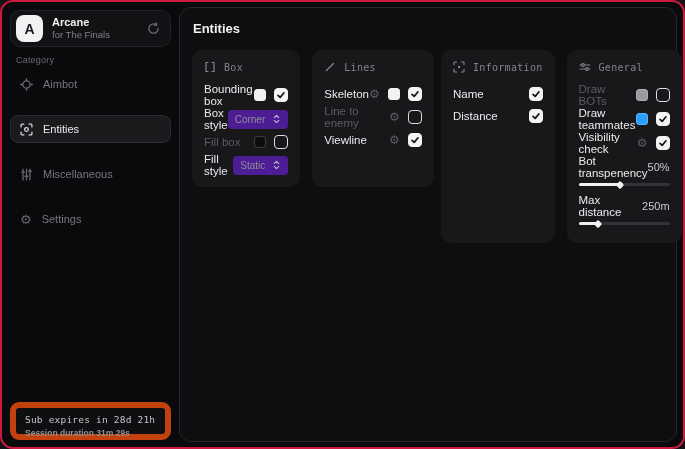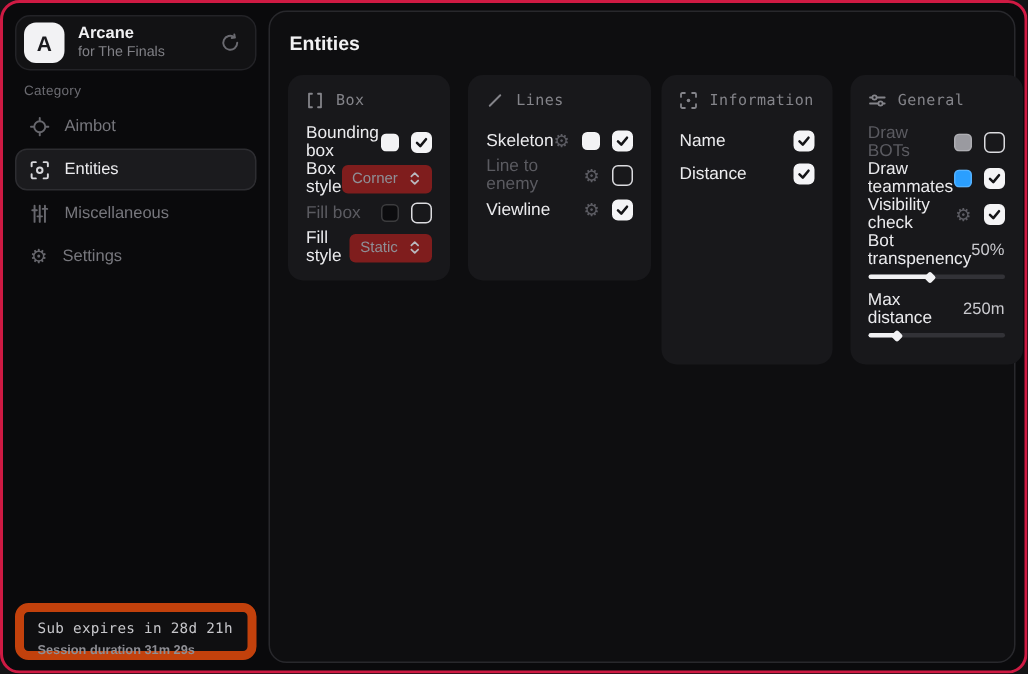--- a/index.html
+++ b/index.html
@@ -28,21 +28,21 @@
   .brand-title { font-size:11px; font-weight:bold; color:#f0f0f2; line-height:13px; }
   .brand-sub { font-size:9.5px; color:#808086; line-height:12px; }
   .sync { color:#6a6a70; display:flex; }
 
   .category { margin:15px 0 7px 14px; font-size:9px; color:#6b6b71; letter-spacing:.2px; }
 
   .nav { position:absolute; left:8px; right:8px; top:68px; }
   .nav-item {
     height:28px; display:flex; align-items:center; gap:10px;
     padding:0 9px; border-radius:8px; border:1px solid transparent;
-    color:#77777d; font-size:11px; cursor:pointer; margin-bottom:1px;
+    color:#77777d; font-size:11px; cursor:pointer; margin-bottom:17px;
   }
   .nav-item .nicon { display:flex; color:#67676d; }
   .nav-item.active { background:#1b1b1e; border-color:#2d2d31; color:#ededf0; }
   .nav-item.active .nicon { color:#d8d8dc; }
 
   .status-card {
     position:absolute; left:8px; right:8px; bottom:7px; height:38px;
     border:6px solid #c2410c; border-radius:9px; background:#0f0f11;
     padding:6px 9px;
   }
@@ -81,21 +81,21 @@
     width:14px; height:14px; border-radius:4px; border:1.4px solid #dcdce0;
     display:flex; align-items:center; justify-content:center; cursor:pointer;
     background:transparent;
   }
   .checkbox svg { display:none; }
   .checkbox.on { background:#f4f4f6; border-color:#f4f4f6; }
   .checkbox.on svg { display:block; }
 
   .dropdown {
     display:flex; align-items:center; gap:7px; height:19px; padding:0 7px;
-    background:#7f1d1d; border:none; border-radius:4px; cursor:pointer;
+    background:#4c1d95; border:none; border-radius:4px; cursor:pointer;
     font-family:"Liberation Sans", sans-serif; font-size:10px; color:#8f8f96;
   }
   .dropdown .unfold { display:flex; color:#b9b9bf; }
 
   .val { font-size:11px; color:#c9c9ce; }
   .slider { position:relative; height:3px; background:#323237; border-radius:3px; margin:4px 0 8px; cursor:pointer; }
   .slider-fill { position:relative; height:3px; background:#f1f1f3; border-radius:3px; }
   .slider-thumb {
     position:absolute; right:-3px; top:50%; width:6px; height:6px;
     background:#f1f1f3; transform:translateY(-50%) rotate(45deg); border-radius:1.5px;

